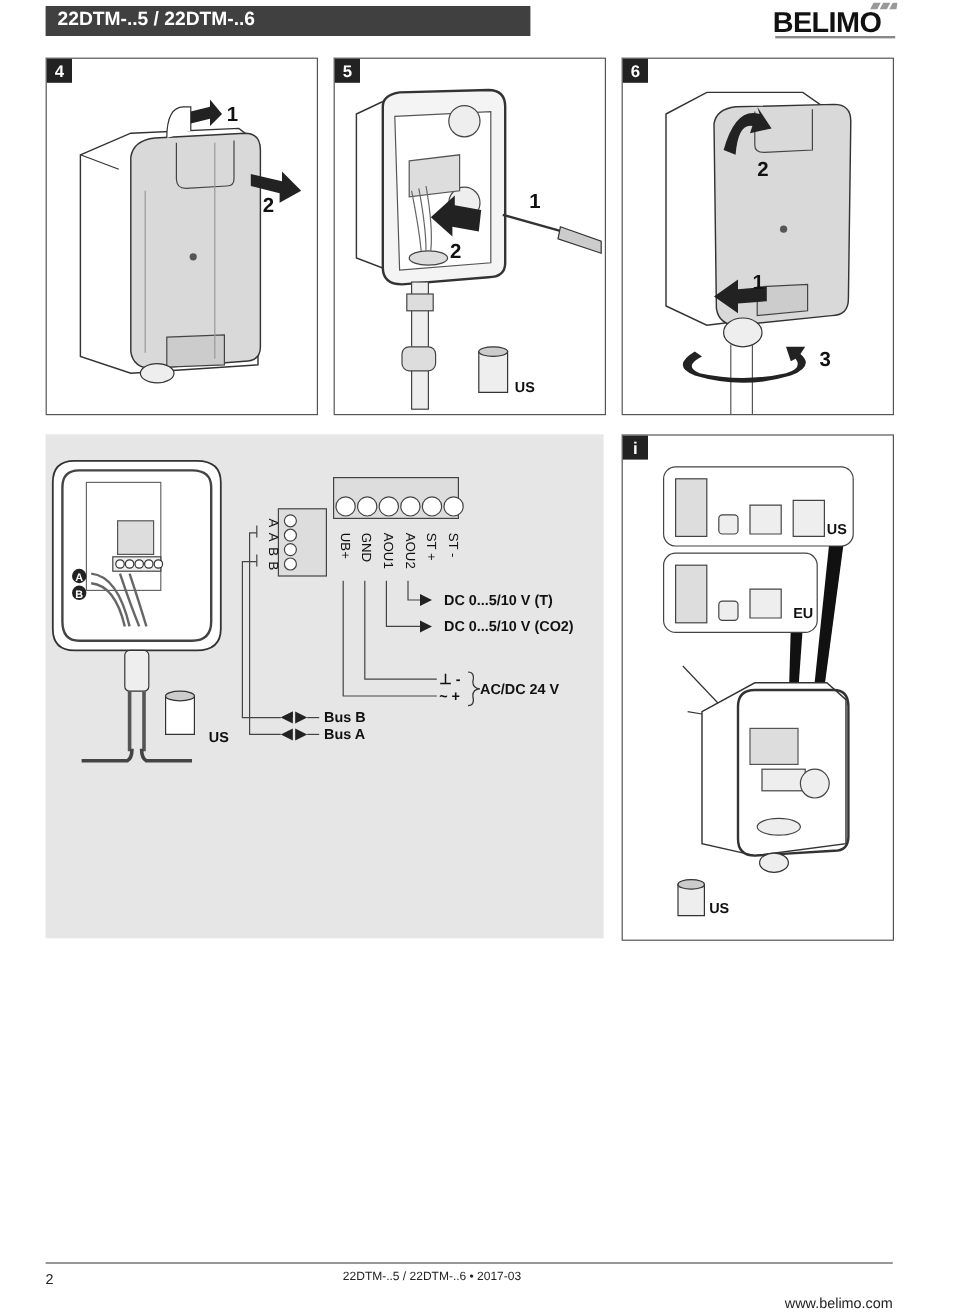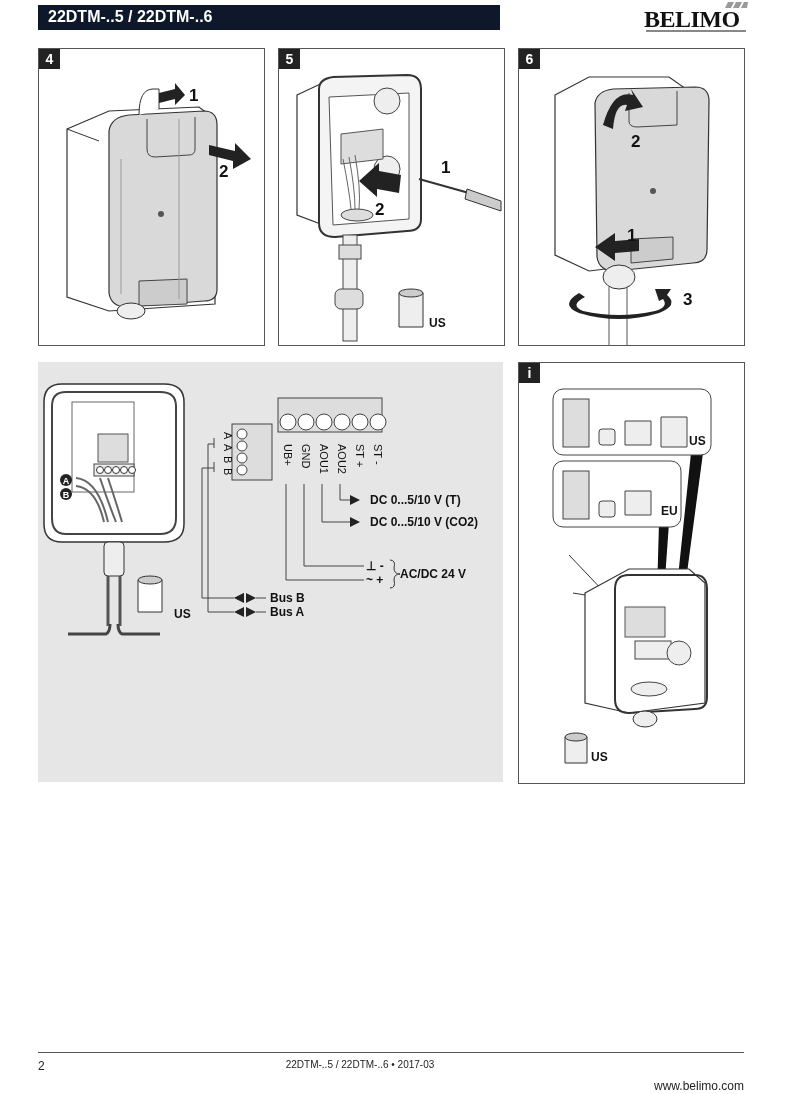--- a/index.html
+++ b/index.html
@@ -1,20 +1,20 @@
 <!DOCTYPE html>
 <html><head>
 <meta charset="utf-8">
 <style>
   html, body { margin:0; padding:0; background:#fff; }
   body { width:800px; height:1094px; position:relative; overflow:hidden; font-family:"Liberation Sans", sans-serif; color:#111; }
-  .header-bar { position:absolute; left:38px; top:5px; width:462px; height:25px; background:#0f172a; }
+  .header-bar { position:absolute; left:38px; top:5px; width:404px; height:25px; background:#404040; }
   .header-bar span { position:absolute; left:10px; top:3px; color:#fff; font-weight:bold; font-size:16px; font-family:"Liberation Sans", sans-serif; }
   .logo { position:absolute; left:644px; top:2px; width:104px; height:30px; }
-  .logo .word { position:absolute; left:0; top:4px; font-weight:bold; font-size:24px; letter-spacing:-0.5px; color:#111; font-family:Liberation Serif, serif; }
+  .logo .word { position:absolute; left:0; top:4px; font-weight:bold; font-size:24px; letter-spacing:-0.5px; color:#111; font-family:Liberation Sans, sans-serif; }
   .logo .rule { position:absolute; left:2px; top:28px; width:100px; height:2px; background:#888; }
   .logo .stripes { position:absolute; left:80px; top:0px; width:24px; height:6px; }
   .panel { position:absolute; border:1px solid #555; background:#fff; }
   .panel .num { position:absolute; left:0; top:0; width:21px; height:20px; background:#222; color:#fff; font-weight:bold; font-size:14px; text-align:center; line-height:20px; }
   .panel svg { position:absolute; left:0; top:0; }
   .gray-panel { position:absolute; left:38px; top:362px; width:465px; height:420px; background:#e6e6e6; }
   .gray-panel svg { position:absolute; left:0; top:0; }
   .lbl { font-family:"Liberation Sans", sans-serif; font-weight:bold; font-size:12px; fill:#111; }
   .step { font-family:"Liberation Sans", sans-serif; font-weight:bold; font-size:17px; fill:#111; }
   .term { font-family:"Liberation Sans", sans-serif; font-size:11px; fill:#111; }

